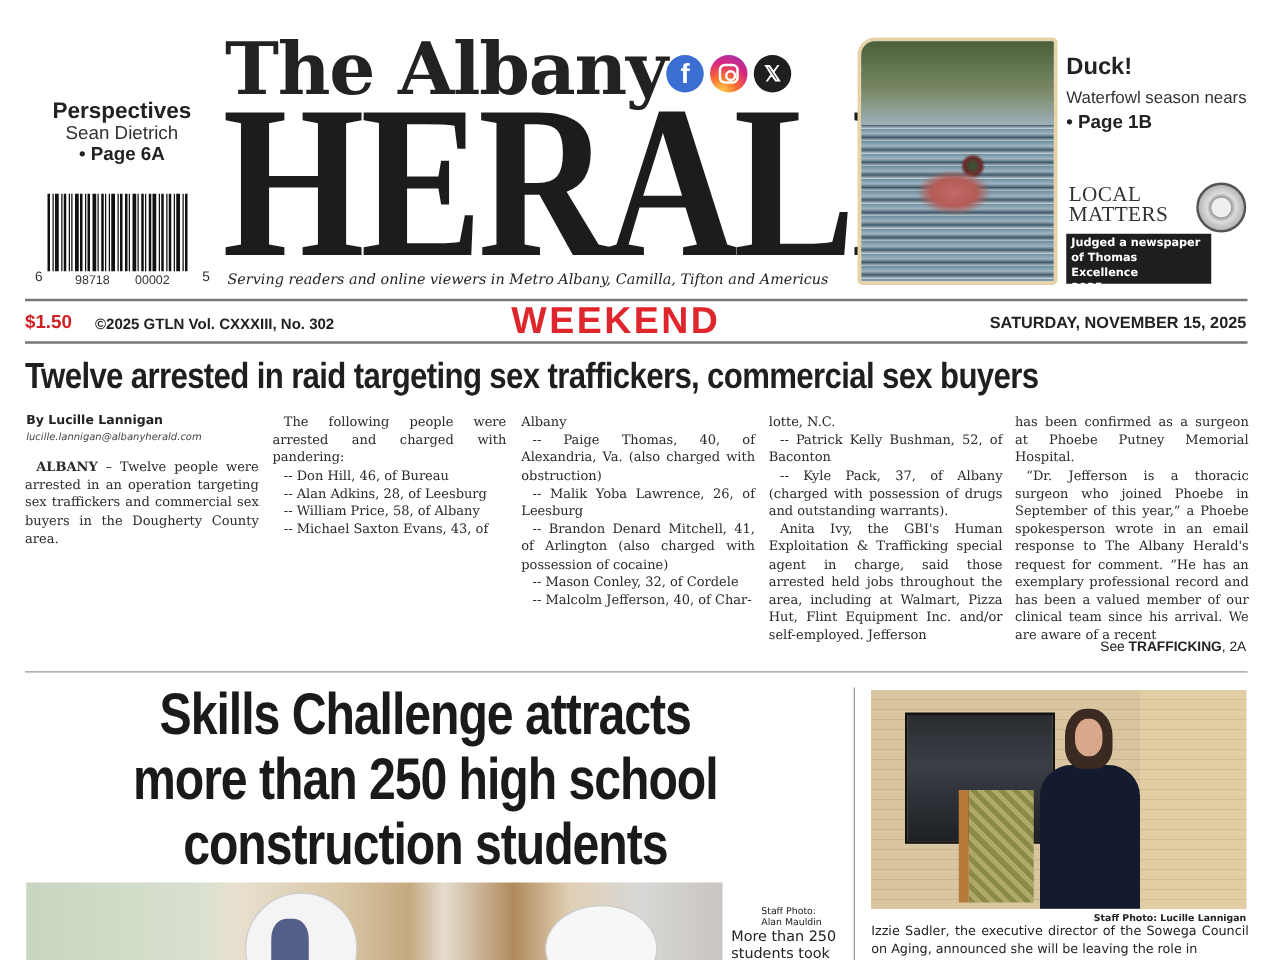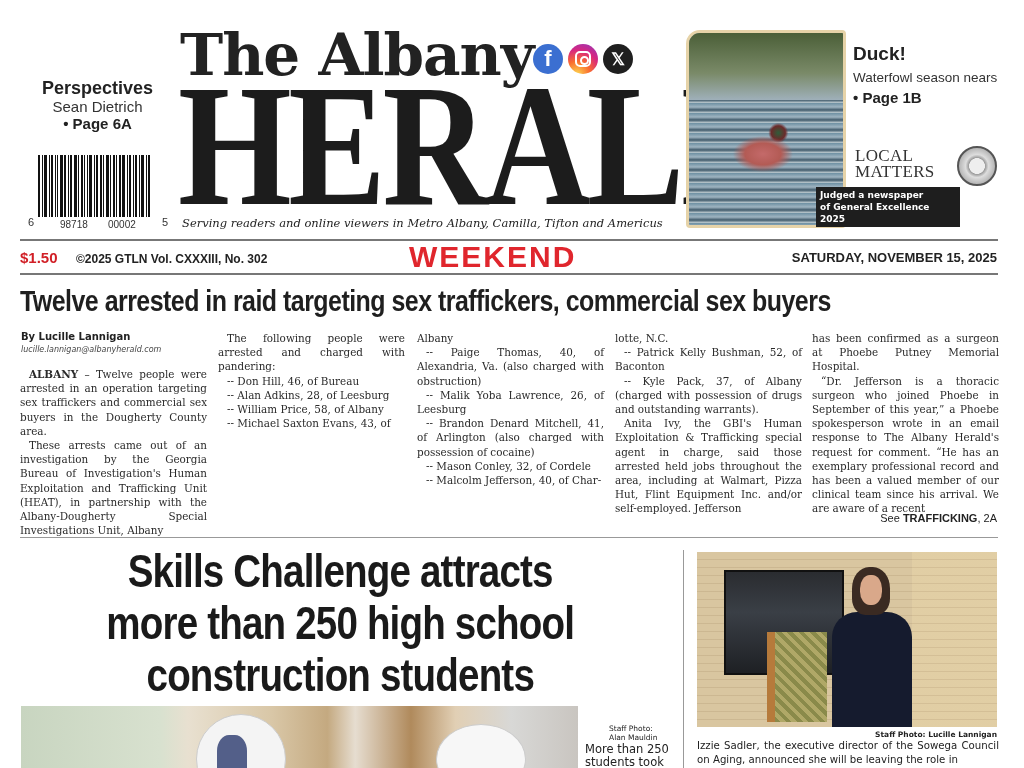--- a/index.html
+++ b/index.html
@@ -41,21 +41,21 @@
   }
   .duck-photo .top { position:absolute; left:0; top:0; width:100%; height:35%; background:linear-gradient(180deg, #4b5f38, #7a8a68 60%, #9fb0ba); }
 
   .teaser { position:absolute; left:853px; top:43px; width:160px; font-family:"Liberation Sans", sans-serif; }
   .teaser .title { font-weight:bold; font-size:19px; color:#222; line-height:22px; }
   .teaser .sub { font-size:13.5px; color:#333; line-height:16px; margin-top:5px; }
   .teaser .page { font-weight:bold; font-size:15px; color:#222; margin-top:3px; }
 
   .local-matters { position:absolute; left:855px; top:148px; font-family:"Liberation Serif", serif; font-size:17px; line-height:16px; color:#333; letter-spacing:0.3px; }
   .seal { position:absolute; left:957px; top:146px; width:40px; height:40px; border-radius:50%; border:2px solid #555; background:radial-gradient(circle, #eee 30%, #999 32%, #ddd 45%, #888 100%); }
-  .excellence { position:absolute; left:816px; top:187px; width:144px; height:40px; background:#1e1e1e; color:#fff; font-family:"DejaVu Sans", sans-serif; font-weight:bold; font-size:9px; line-height:12px; padding:2px 4px; }
+  .excellence { position:absolute; left:853px; top:187px; width:116px; height:40px; background:#1e1e1e; color:#fff; font-family:"DejaVu Sans", sans-serif; font-weight:bold; font-size:9px; line-height:12px; padding:2px 4px; }
 
   
   .rule { position:absolute; left:20px; width:978px; height:2px; background:#777; }
   .folio-price { position:absolute; left:20px; top:249px; font-family:"Liberation Sans", sans-serif; font-weight:bold; font-size:15px; color:#d11f26; }
   .folio-vol { position:absolute; left:76px; top:252px; font-family:"Liberation Sans", sans-serif; font-weight:bold; font-size:12px; color:#222; }
   .folio-weekend { position:absolute; left:409px; top:238px; font-family:"Liberation Sans", sans-serif; font-weight:bold; font-size:30px; color:#e0262d; letter-spacing:2px; line-height:38px; }
   .folio-date { position:absolute; right:27px; top:250px; font-family:"Liberation Sans", sans-serif; font-weight:bold; font-size:13px; color:#222; }
 
   
   .lead-head { position:absolute; left:20px; top:283px; width:980px; font-family:"Liberation Sans", sans-serif; font-weight:bold; font-size:29px; line-height:36px; color:#1f1f1f; letter-spacing:-0.6px; transform:scaleX(0.86); transform-origin:left top; white-space:nowrap; }
@@ -184,38 +184,37 @@
   <div class="sub">Waterfowl season nears</div>
   <div class="page">• Page 1B</div>
 </div>
 
 <div class="local-matters">
   <span style="display:block;width:90px;">LOCAL MATTERS</span>
 </div>
 <div class="seal"></div>
 <div class="excellence">
   <div>Judged a newspaper</div>
-  <div>of General Excellence</div>
+  <div>of Thomas Excellence</div>
   <div>2025</div>
 </div>
 
 <div class="rule" style="top:239px"></div>
 <div class="folio-price">$1.50</div>
 <div class="folio-vol">©2025 GTLN Vol. CXXXIII, No. 302</div>
 <div class="folio-weekend">WEEKEND</div>
 <div class="folio-date">SATURDAY, NOVEMBER 15, 2025</div>
 <div class="rule" style="top:273px"></div>
 
 <h1 class="lead-head">Twelve arrested in raid targeting sex traffickers, commercial sex buyers</h1>
 <div class="byline">By Lucille Lannigan</div>
 <div class="email">lucille.lannigan@albanyherald.com</div>
 
 <div class="col col1">
   <p class="ind"><span class="dateline">ALBANY</span><span> – Twelve people were arrested in an operation targeting sex traffickers and commercial sex buyers in the Dougherty County area.</span></p>
-  <p class="ind">These arrests came out of an investigation by the Georgia Bureau of Investigation's Human Exploitation and Trafficking Unit (HEAT), in partnership with the Albany-Dougherty Special Investigations Unit, Albany</p>
 </div>
 <div class="col col2">
   <p class="ind">The following people were arrested and charged with pandering:</p>
   <p class="ind">-- Don Hill, 46, of Bureau</p>
   <p class="ind">-- Alan Adkins, 28, of Leesburg</p>
   <p class="ind">-- William Price, 58, of Albany</p>
   <p class="ind">-- Michael Saxton Evans, 43, of</p>
 </div>
 <div class="col col3">
   <p>Albany</p>

